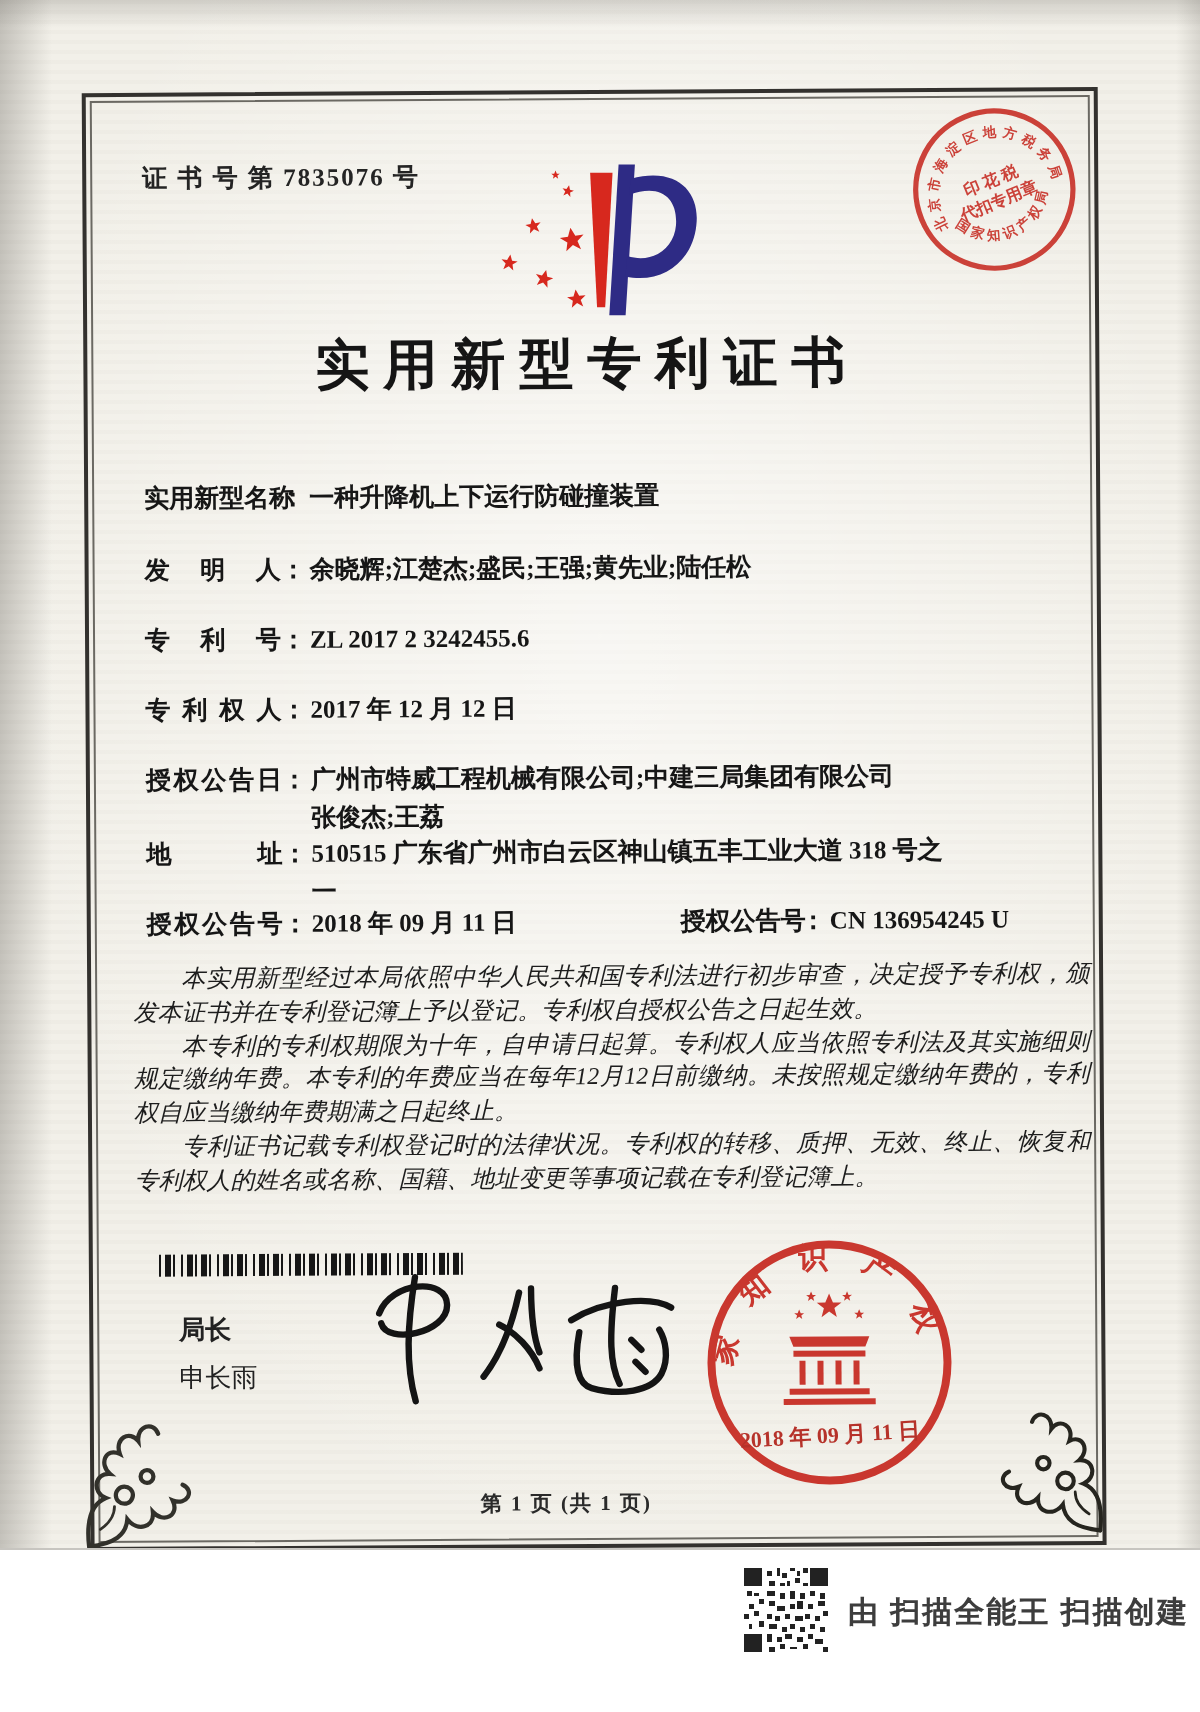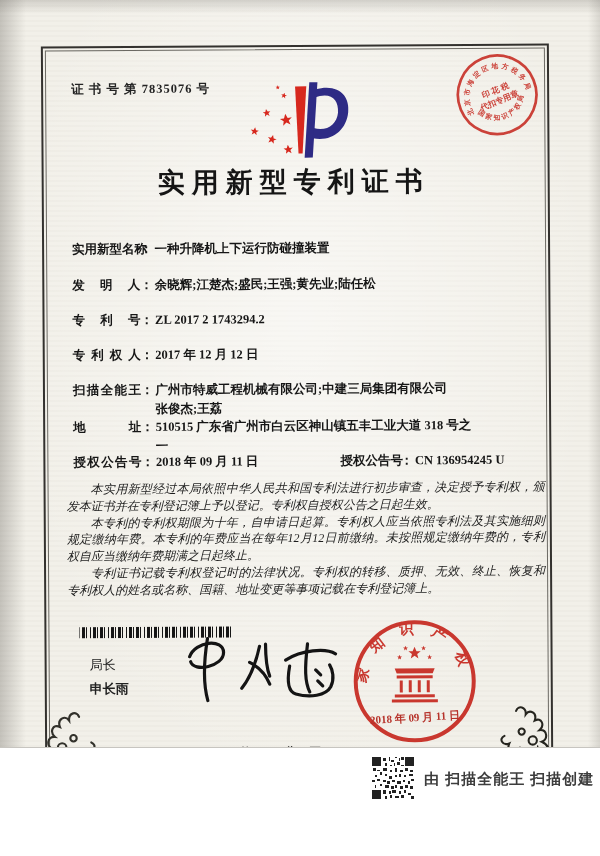--- a/index.html
+++ b/index.html
@@ -60,32 +60,32 @@
   .paras p{margin:0;text-indent:2em;}
 
   
   .barcode{position:absolute;left:78px;top:626px;width:152px;height:11px;
     background:repeating-linear-gradient(90deg,
       #161616 0 1px, transparent 1px 3px,
       #161616 3px 6px, transparent 6px 7px,
       #161616 7px 8px, transparent 8px 11px,
       #161616 11px 12px, transparent 12px 14px,
       #161616 14px 17px, transparent 17px 18px);}
-  .sig-title{position:absolute;left:88px;top:655px;font-size:13px;font-weight:normal;color:#222;}
-  .sig-name{position:absolute;left:88px;top:679px;font-size:13px;font-weight:bold;color:#222;}
+  .sig-title{position:absolute;left:88px;top:655px;font-size:13px;font-weight:bold;color:#222;}
+  .sig-name{position:absolute;left:88px;top:679px;font-size:13px;font-weight:normal;color:#222;}
   .autograph{position:absolute;left:172px;top:624px;}
 
   .seal-main{position:absolute;left:348px;top:617px;opacity:.9;}
   .seal-tax{position:absolute;left:455px;top:52px;opacity:.85;}
 
   .page-no{position:absolute;left:33px;top:745px;width:496px;text-align:center;
     font-size:10.5px;font-weight:600;color:#2a2a2a;letter-spacing:1px;}
 
   
-  .scanbar{position:absolute;left:0;top:747px;width:600px;height:62px;background:#ffffff;border-top:1px solid #c7c5c0;}
+  .scanbar{position:absolute;left:0;top:774px;width:600px;height:62px;background:#ffffff;border-top:1px solid #c7c5c0;}
   .qr{position:absolute;left:372px;top:9px;}
   .scanbar-text{position:absolute;left:424px;top:22px;
     font-family:"Liberation Sans","DejaVu Sans",sans-serif;
     font-size:15px;color:#3d3d3d;letter-spacing:1px;font-weight:bold;}
 </style>
 </head>
 <body>
 
 <div class="scan">
   <div class="sheet">
@@ -137,27 +137,27 @@
 
     <div class="title">实用新型专利证书</div>
 
     <div class="frow" style="top:239px">
       <span class="lbl">实用新型名称</span><span class="colon">：</span><span class="val">一种升降机上下运行防碰撞装置</span>
     </div>
     <div class="frow" style="top:275px">
       <span class="lbl">发明人</span><span class="colon">：</span><span class="val">余晓辉;江楚杰;盛民;王强;黄先业;陆任松</span>
     </div>
     <div class="frow" style="top:310px">
-      <span class="lbl">专利号</span><span class="colon">：</span><span class="val">ZL 2017 2 1743294.2</span>
+      <span class="lbl">专利号</span><span class="colon">：</span><span class="val">ZL 2017 2 3242455.6</span>
     </div>
     <div class="frow" style="top:345px">
       <span class="lbl">专利权人</span><span class="colon">：</span><span class="val">2017 年 12 月 12 日</span>
     </div>
     <div class="frow" style="top:380px">
-      <span class="lbl">扫描全能王</span><span class="colon">：</span><span class="val">广州市特威工程机械有限公司;中建三局集团有限公司
+      <span class="lbl">授权公告日</span><span class="colon">：</span><span class="val">广州市特威工程机械有限公司;中建三局集团有限公司
 张俊杰;王荔</span>
     </div>
     <div class="frow" style="top:417px">
       <span class="lbl">地址</span><span class="colon">：</span><span class="val">510515 广东省广州市白云区神山镇五丰工业大道 318 号之
 一</span>
     </div>
     <div class="frow" style="top:452px">
       <span class="lbl">授权公告号</span><span class="colon">：</span><span class="val">2018 年 09 月 11 日</span>
     </div>
     <div class="frow frow2" style="top:452px">

